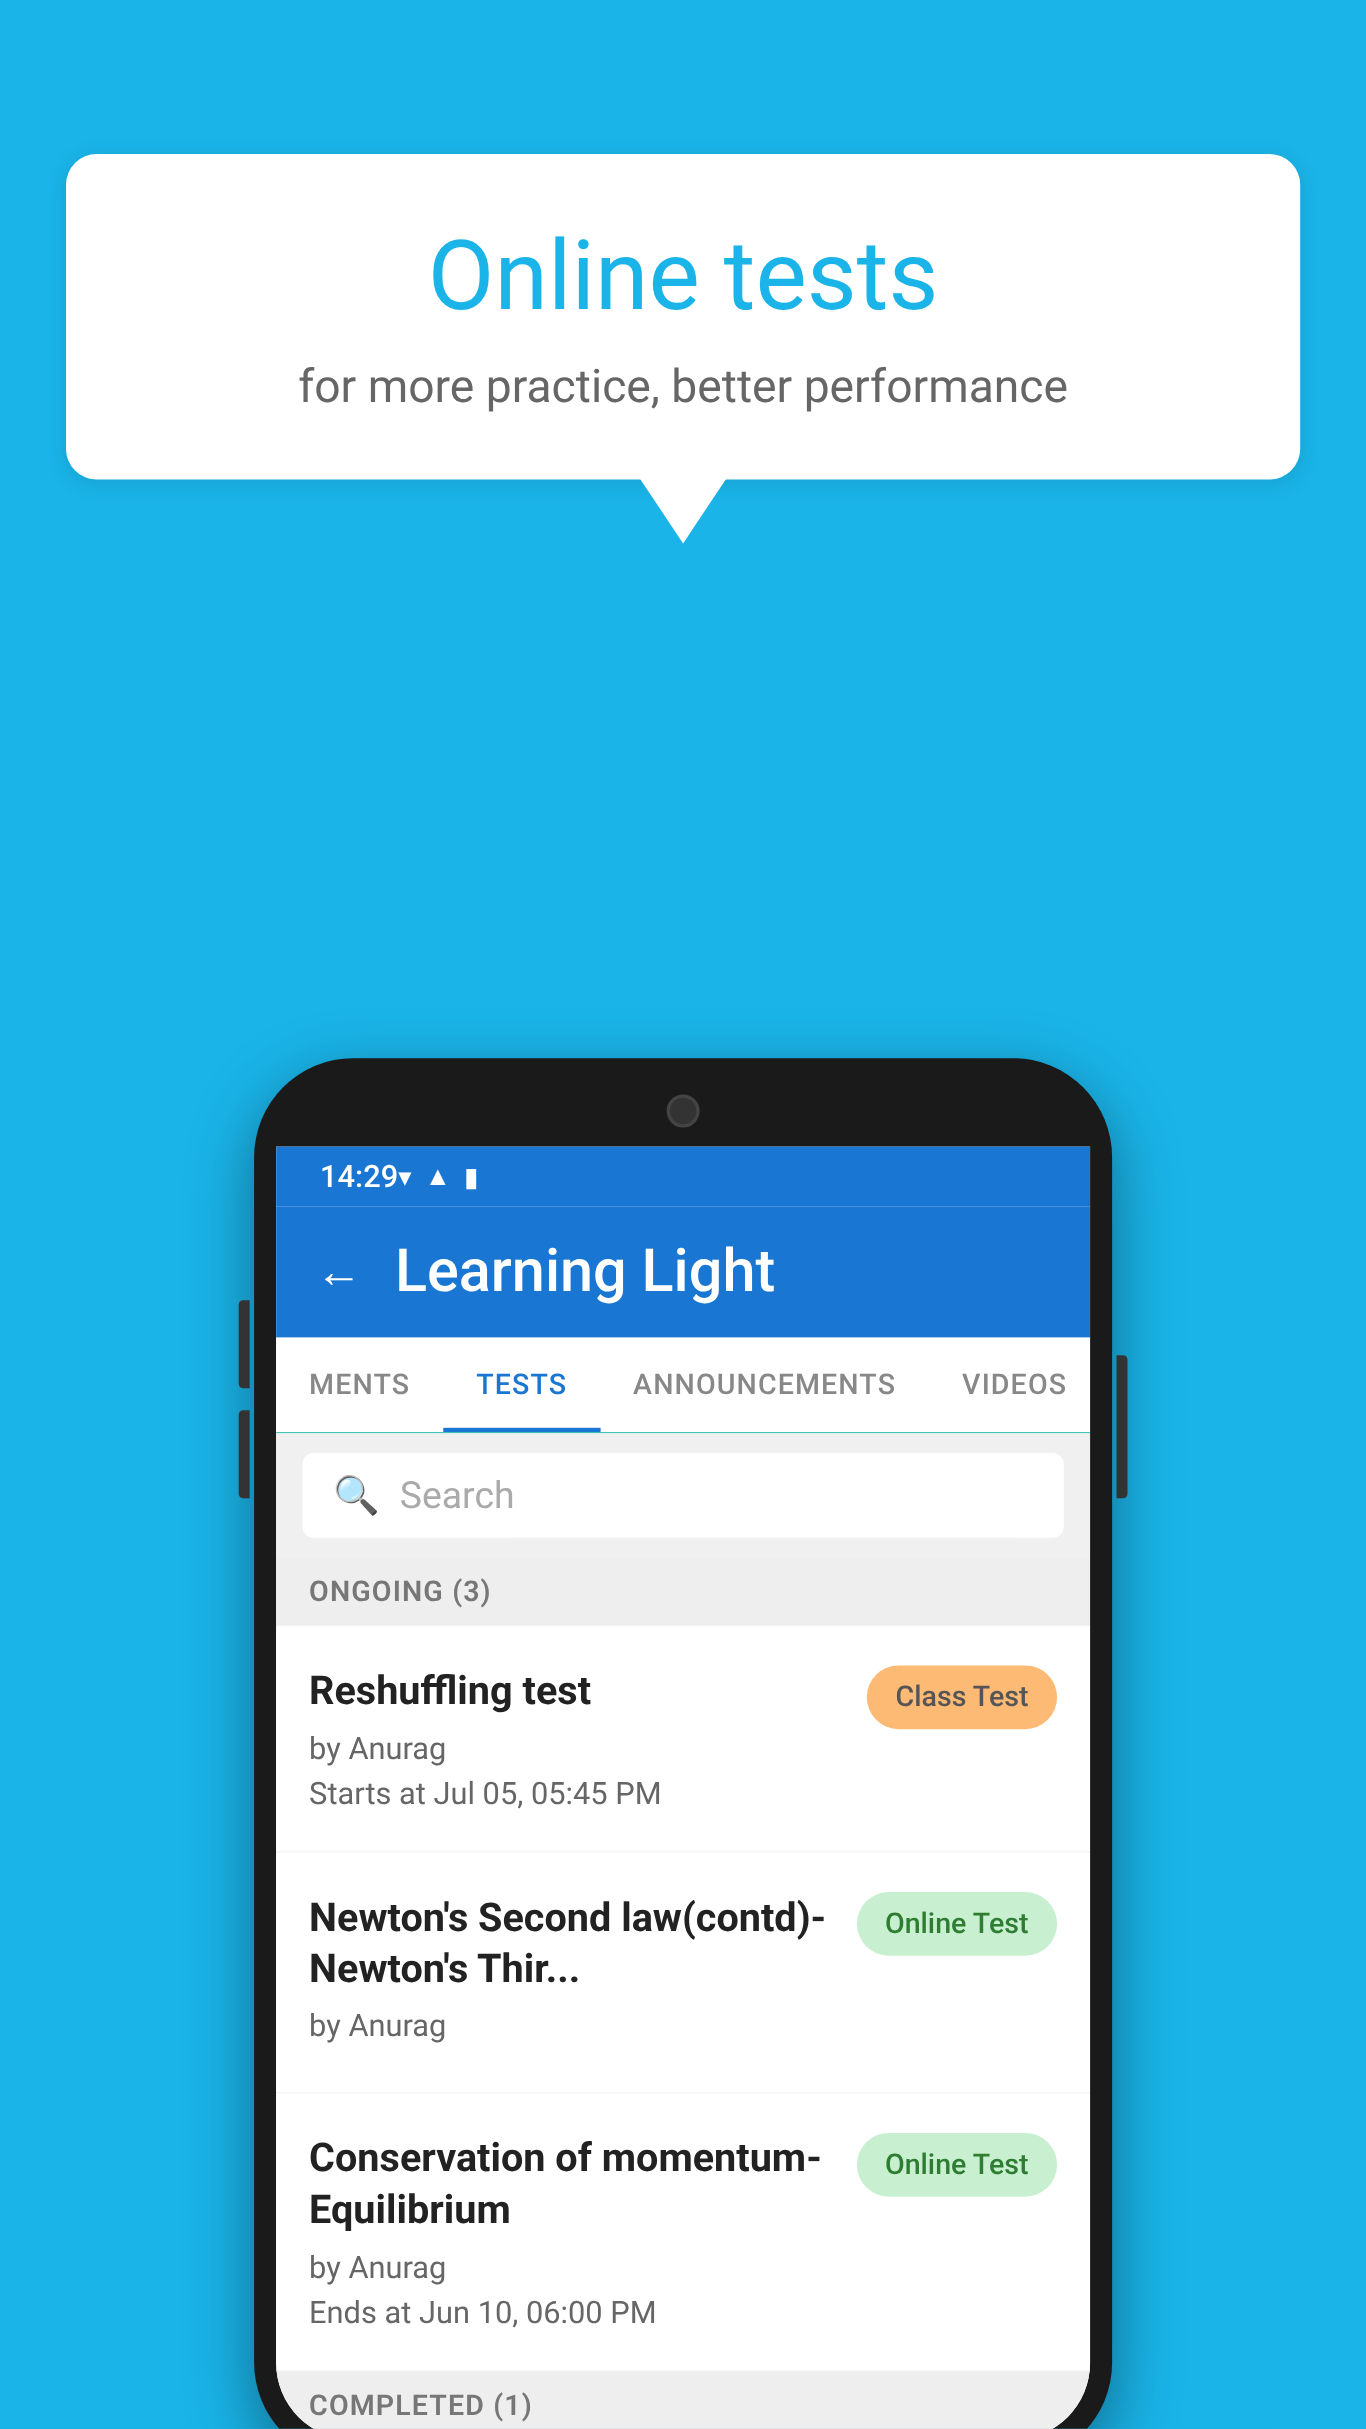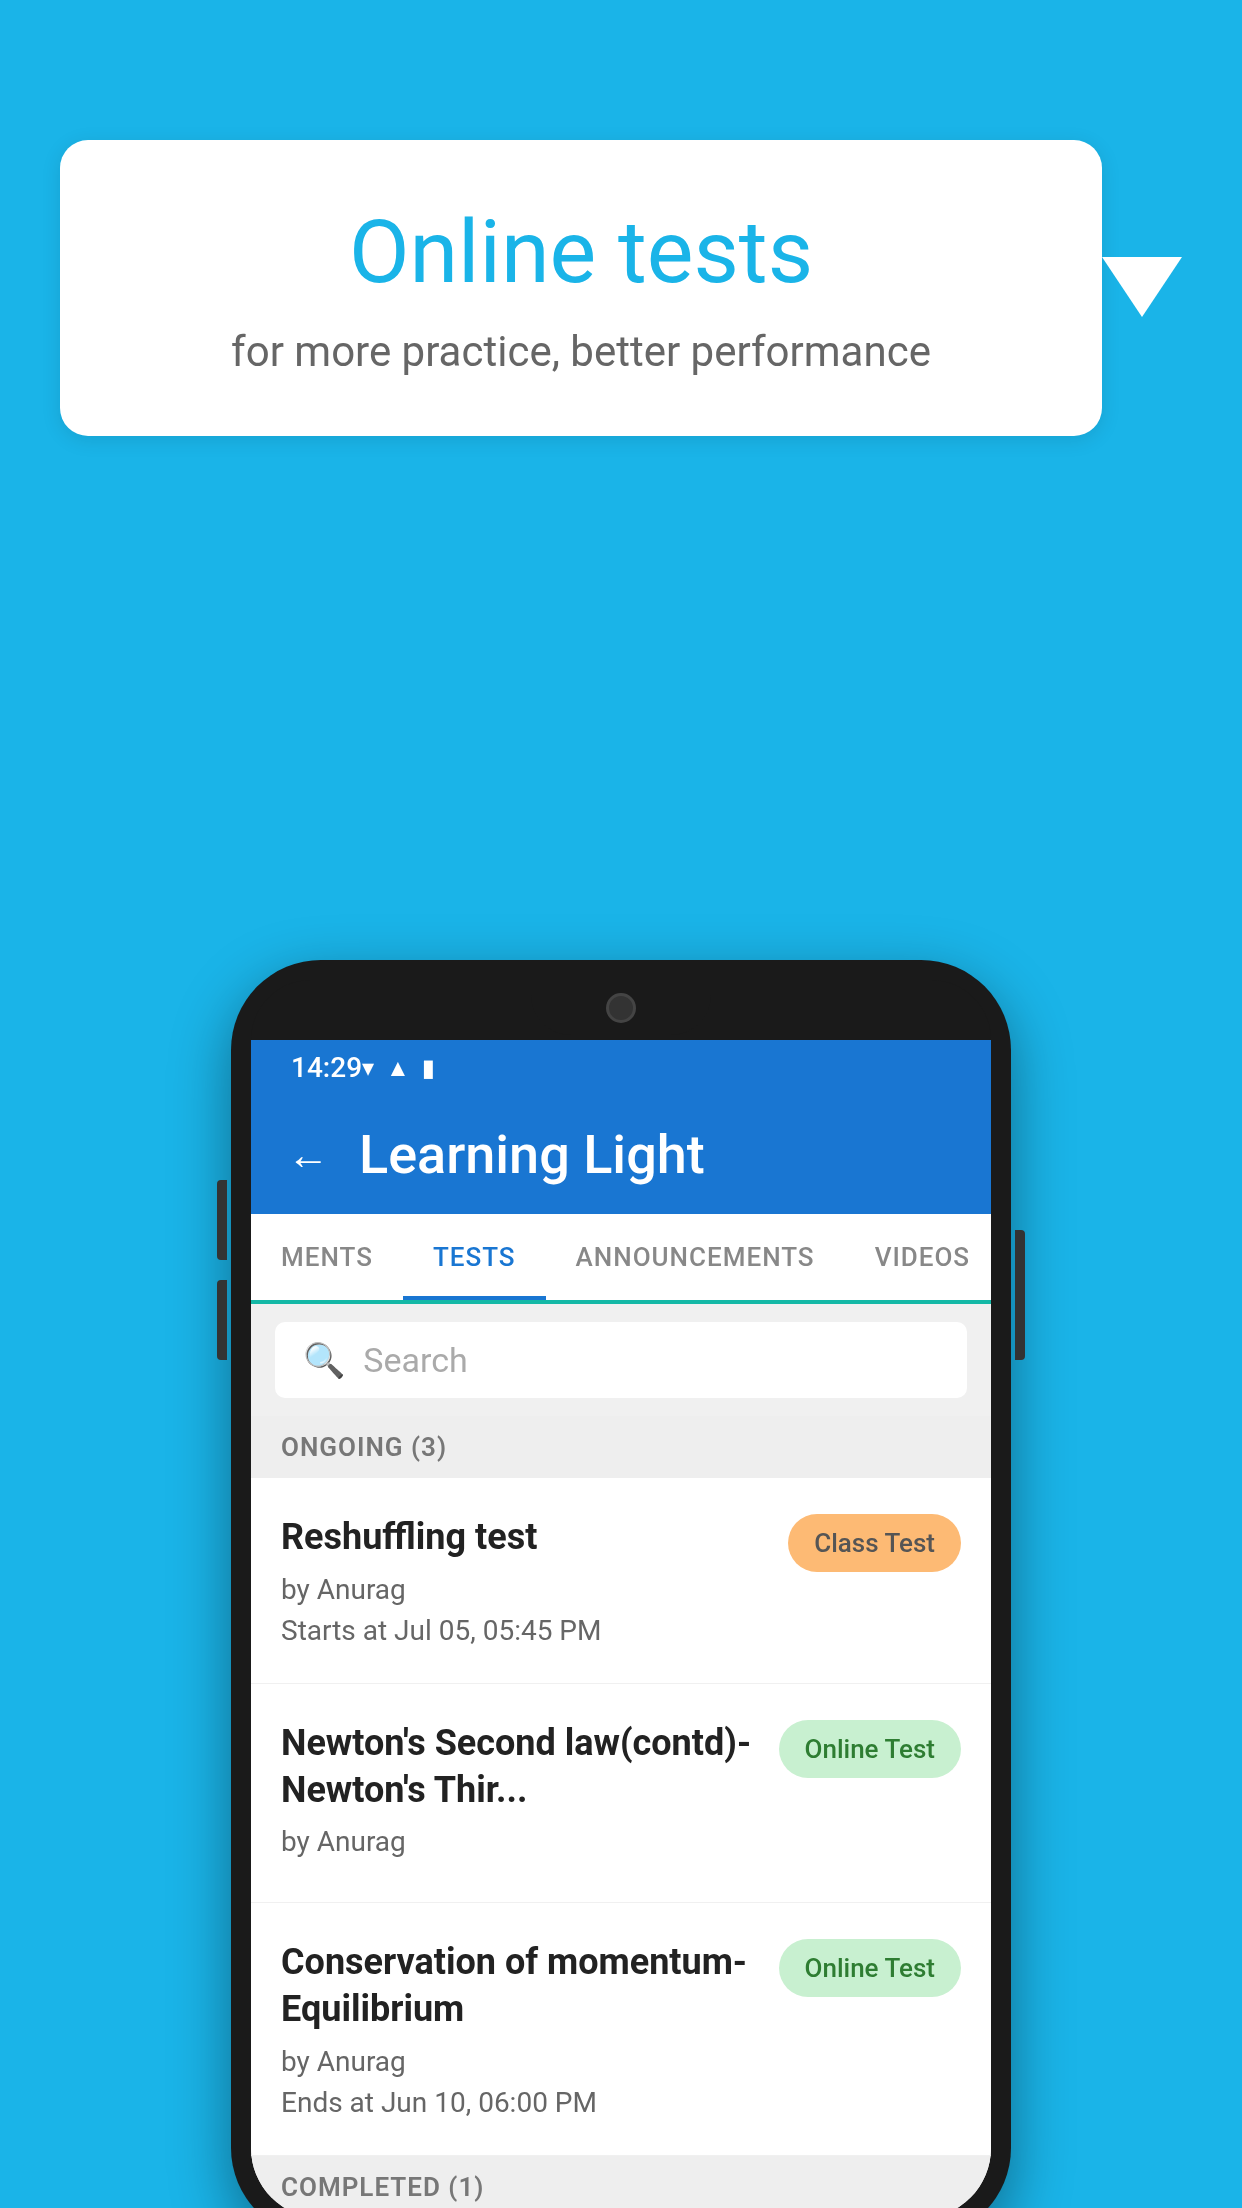--- a/index.html
+++ b/index.html
@@ -14,20 +14,21 @@
       position: relative;
     }
 
     
     .speech-bubble-container {
       position: absolute;
       top: 140px;
       left: 60px;
       right: 60px;
       display: flex;
+      flex-direction: column;
       align-items: center;
     }
 
     .speech-bubble {
       background: white;
       border-radius: 28px;
       padding: 60px 80px;
       text-align: center;
       width: 100%;
       box-shadow: 0 4px 20px rgba(0,0,0,0.1);
@@ -157,21 +158,21 @@
     .app-bar-title {
       color: white;
       font-size: 54px;
       font-weight: 500;
     }
 
     
     .tabs-container {
       background: white;
       display: flex;
-      border-bottom: 4px solid #14b8a6;
+      border-bottom: 1px solid #14b8a6;
       overflow: hidden;
     }
 
     .tab-item {
       padding: 28px 30px;
       font-size: 26px;
       color: #888;
       font-weight: 500;
       letter-spacing: 1px;
       cursor: pointer;

